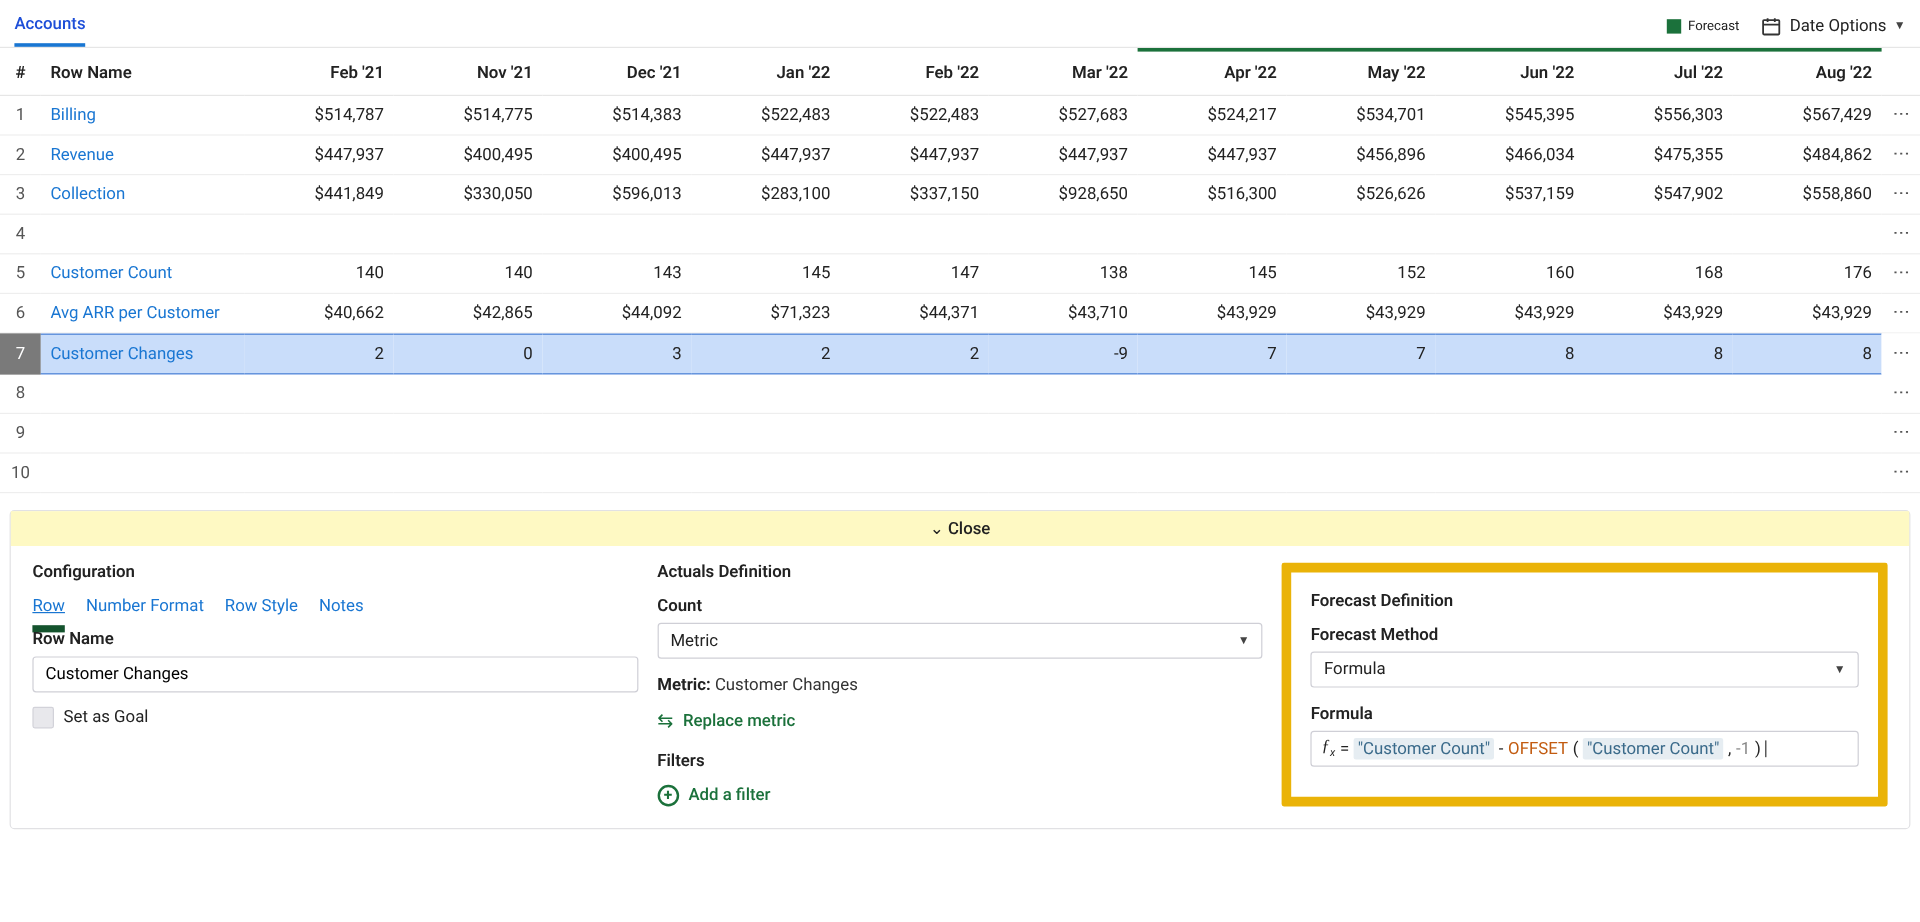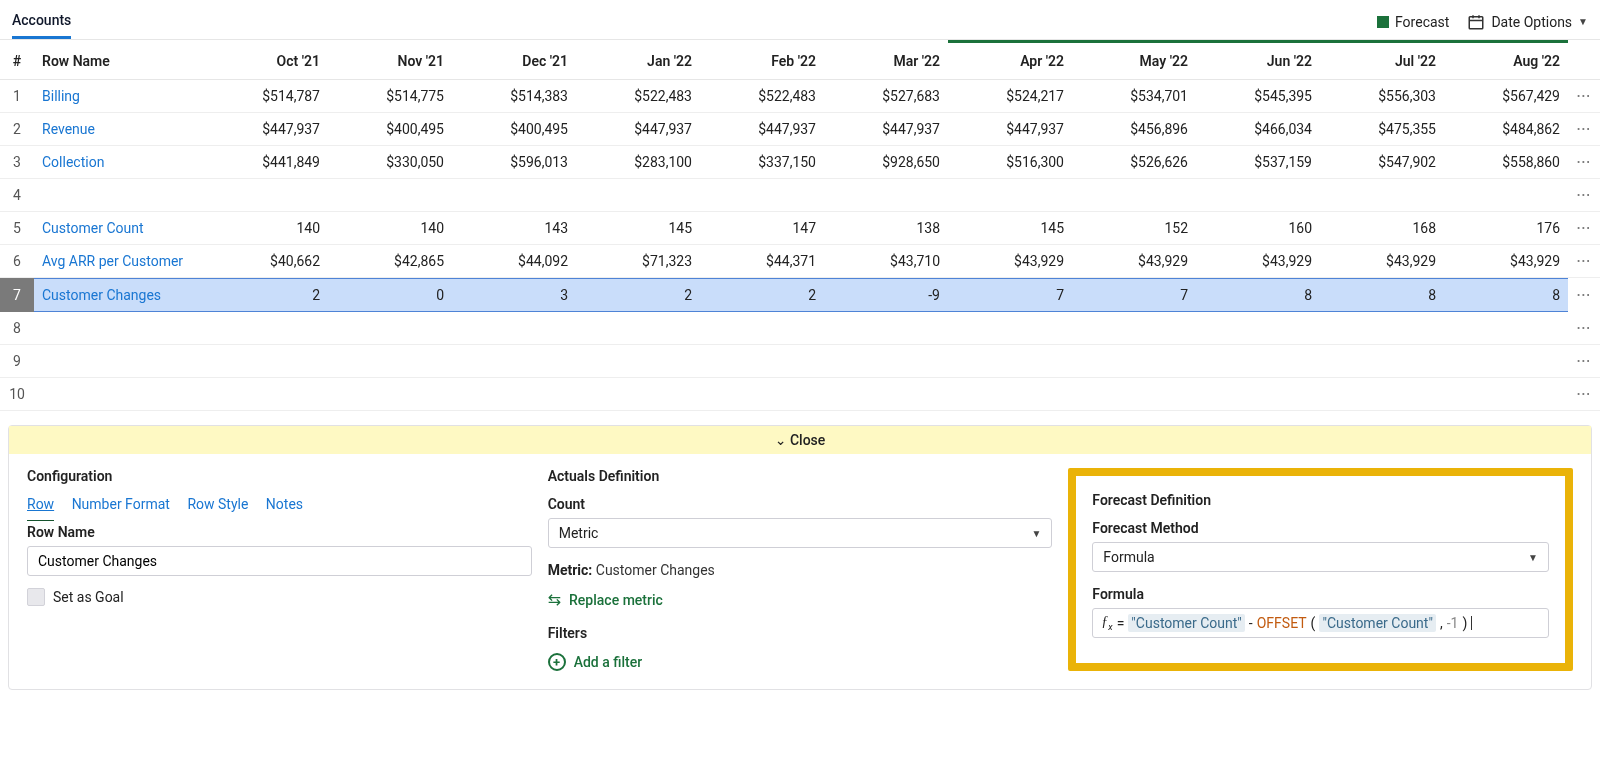--- a/index.html
+++ b/index.html
@@ -1,19 +1,19 @@
 <!DOCTYPE html>
 <html><head>
 <meta charset="utf-8">
 <style>
   * { box-sizing:border-box; margin:0; padding:0; font-family:-apple-system,BlinkMacSystemFont,"Segoe UI",Roboto,Arial,sans-serif; }
   body { font-size:14px; color:#222; background:#fff; }
   .topbar { display:flex; align-items:center; padding:4px 12px 0 12px; border-bottom:1px solid #e6e6e6; }
-  .tab { color:#0f172a; font-size:14px; padding:8px 0; border-bottom:3px solid #1976d2; margin-right:auto; font-weight:500; }
-  .legend-forecast { display:flex; align-items:center; gap:6px; margin-right:18px; font-size:14px; }
+  .tab { color:#1d4ed8; font-size:14px; padding:8px 0; border-bottom:3px solid #1976d2; margin-right:auto; font-weight:500; }
+  .legend-forecast { display:flex; align-items:center; gap:6px; margin-right:18px; font-size:11px; }
   .legend-sq { width:12px; height:12px; background:#1b713b; }
   .date-opts { display:flex; align-items:center; gap:6px; cursor:pointer; font-size:14px; }
   .cal-icon { width:18px; height:18px; display:inline-block; }
   .cal-icon svg { display:block; }
   .tri { font-size:10px; color:#444; }
 
   .grid { display:grid; grid-template-columns:34px 170px repeat(11,1fr) 32px; }
   .hrow > div { padding:10px 8px; font-weight:600; border-bottom:1px solid #e6e6e6; }
   .hrow .m { text-align:right; }
   .bar-forecast { grid-column:9/14; height:3px; background:#1b713b; }
@@ -33,21 +33,21 @@
   .row.sel .menu { background:#fff !important; border-top:1px solid #fff; border-bottom:1px solid #fff; }
 
   .panel { margin:14px 8px 8px 8px; border:1px solid #e1e1e4; border-radius:4px; background:#fff; }
   .panel-header { background:#fef9c3; padding:6px; text-align:center; font-weight:500; cursor:pointer; }
   .panel-body { display:grid; grid-template-columns:1fr 1fr 1fr; gap:16px; padding:14px 18px 18px 18px; }
 
   .sec-title { font-weight:600; margin-bottom:12px; }
   .sub-label { font-weight:600; margin-bottom:6px; display:block; }
   .sec-tabs { margin-bottom:12px; }
   .sec-tabs span { margin-right:14px; color:#1976d2; cursor:pointer; font-size:14px; }
-  .sec-tabs span.active { border-bottom:1px solid #14532d; padding-bottom:8px;text-decoration:underline; }
+  .sec-tabs span.active { border-bottom:6px solid #14532d; padding-bottom:8px;text-decoration:underline; }
 
   .txtinp { width:100%; max-width:520px; padding:6px 10px; border:1px solid #cfcfd6; border-radius:3px; font-size:14px; }
   .goalrow { margin-top:12px; display:flex; align-items:center; gap:8px; }
   .chkbx { width:18px; height:18px; background:#e8e8ec; border:1px solid #d2d2d9; border-radius:2px; }
 
   .sel-box { display:flex; align-items:center; justify-content:space-between; border:1px solid #cfcfd6; border-radius:3px; padding:6px 10px; cursor:pointer; }
   .small-tri { font-size:10px; color:#444; }
 
   .metric-name { color:#333; }
   .green-link { color:#1b713b; display:flex; align-items:center; gap:8px; margin-top:12px; font-weight:500; cursor:pointer; }
@@ -93,21 +93,21 @@
 </div>
 
 <div class="forecast-bar-container">
   <div></div>
   <div class="bar-forecast" style="grid-column:9/14;"></div>
 </div>
 
 <div class="grid hrow">
   <div class="hdr-num">#</div>
   <div class="hdr-name">Row Name</div>
-  <div class="m">Oct '21</div>
+  <div class="m">Feb '21</div>
   <div class="m">Nov '21</div>
   <div class="m">Dec '21</div>
   <div class="m">Jan '22</div>
   <div class="m">Feb '22</div>
   <div class="m">Mar '22</div>
   <div class="m">Apr '22</div>
   <div class="m">May '22</div>
   <div class="m">Jun '22</div>
   <div class="m">Jul '22</div>
   <div class="m">Aug '22</div>

